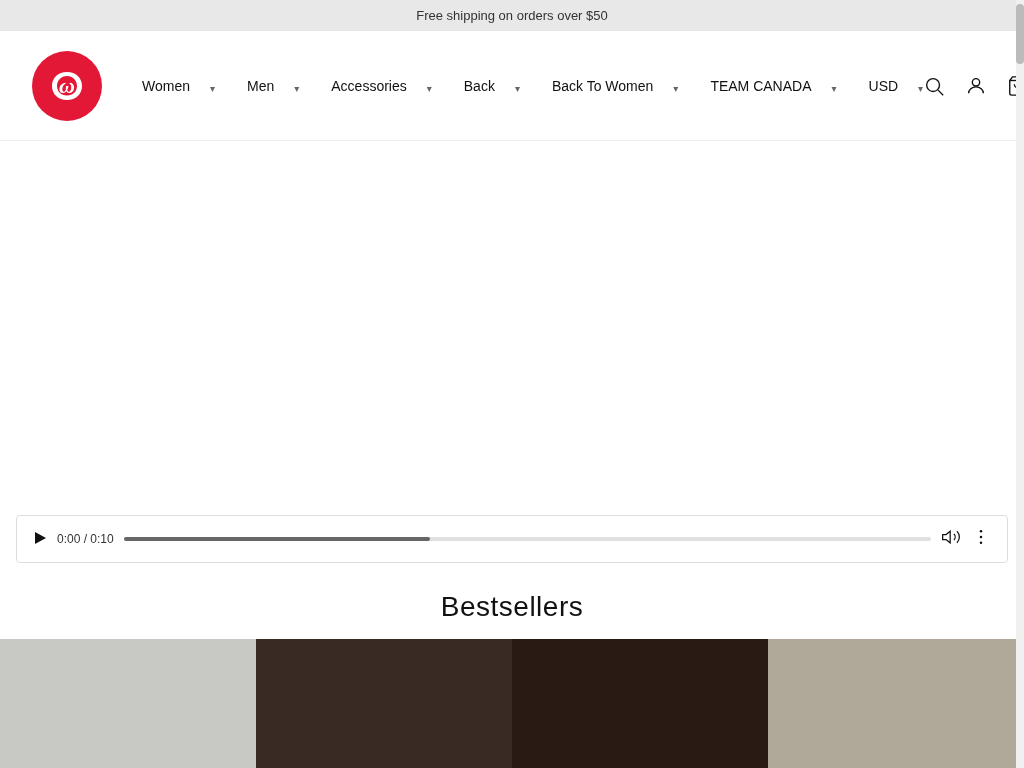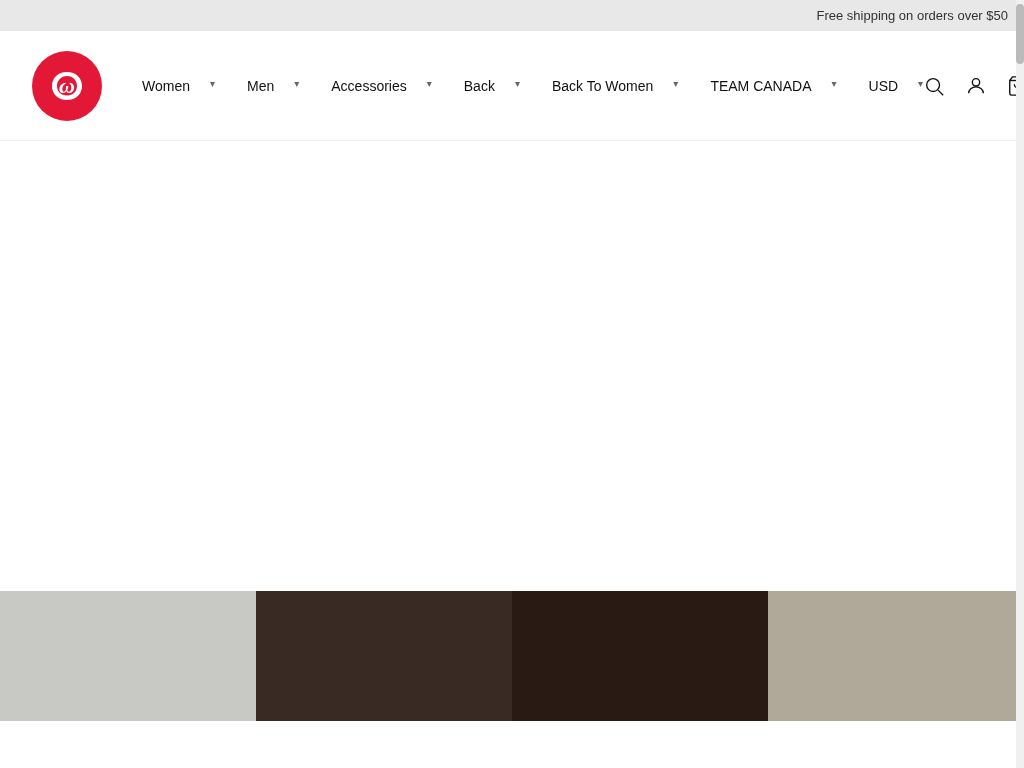--- a/index.html
+++ b/index.html
@@ -12,21 +12,21 @@
       font-family: -apple-system, BlinkMacSystemFont, 'Helvetica Neue', Arial, sans-serif;
       background: #fff;
       width: 1024px;
       height: 768px;
       overflow: hidden;
     }
 
     
     .announcement-bar {
       background: #e8e8e8;
-      text-align: right;
+      text-align: center;
       padding: 8px 16px;
       font-size: 13px;
       color: #333;
     }
 
     
     .header {
       display: flex;
       align-items: center;
       padding: 0 32px;
@@ -55,21 +55,21 @@
     nav {
       flex: 1;
       display: flex;
       align-items: center;
       justify-content: center;
       gap: 32px;
     }
 
     .nav-item {
       display: flex;
-      align-items: flex-start;
+      align-items: flex-end;
       gap: 20px;
       font-size: 14px;
       color: #111;
       cursor: pointer;
       white-space: nowrap;
       text-decoration: none;
     }
 
     .chevron-down {
       font-size: 10px;
@@ -327,23 +327,53 @@
       </svg>
     </div>
   </div>
 </header>
 
 <div class="video-section">
   <div class="video-area">
     
   </div>
 
+  <div class="video-controls">
+    <div class="play-btn">
+      
+      <svg width="14" height="14" viewBox="0 0 14 14">
+        <polygon points="2,1 13,7 2,13" fill="#111"></polygon>
+      </svg>
+    </div>
+
+    <div class="time-display">0:00 / 0:10</div>
+
+    <div class="progress-container">
+      <div class="progress-played" style="width: 38%;"></div>
+    </div>
+
+    <div class="volume-btn">
+      <svg width="20" height="20" viewBox="0 0 24 24" fill="none" stroke="#111" stroke-width="1.5">
+        <polygon points="11 5 6 9 2 9 2 15 6 15 11 19 11 5"></polygon>
+        <path d="M19.07 4.93a10 10 0 010 14.14M15.54 8.46a5 5 0 010 7.07"></path>
+      </svg>
+    </div>
+
+    <div class="more-btn">
+      <svg width="20" height="20" viewBox="0 0 24 24" fill="#111">
+        <circle cx="12" cy="5" r="1.5"></circle>
+        <circle cx="12" cy="12" r="1.5"></circle>
+        <circle cx="12" cy="19" r="1.5"></circle>
+      </svg>
+    </div>
+  </div>
 </div>
 
 <div class="bestsellers-section">
+  <h2 class="bestsellers-title">Bestsellers</h2>
 
   <div class="product-grid">
     <div class="product-card">
       <div class="product-placeholder product-1"></div>
     </div>
     <div class="product-card">
       <div class="product-placeholder product-2"></div>
     </div>
     <div class="product-card">
       <div class="product-placeholder product-3"></div>

